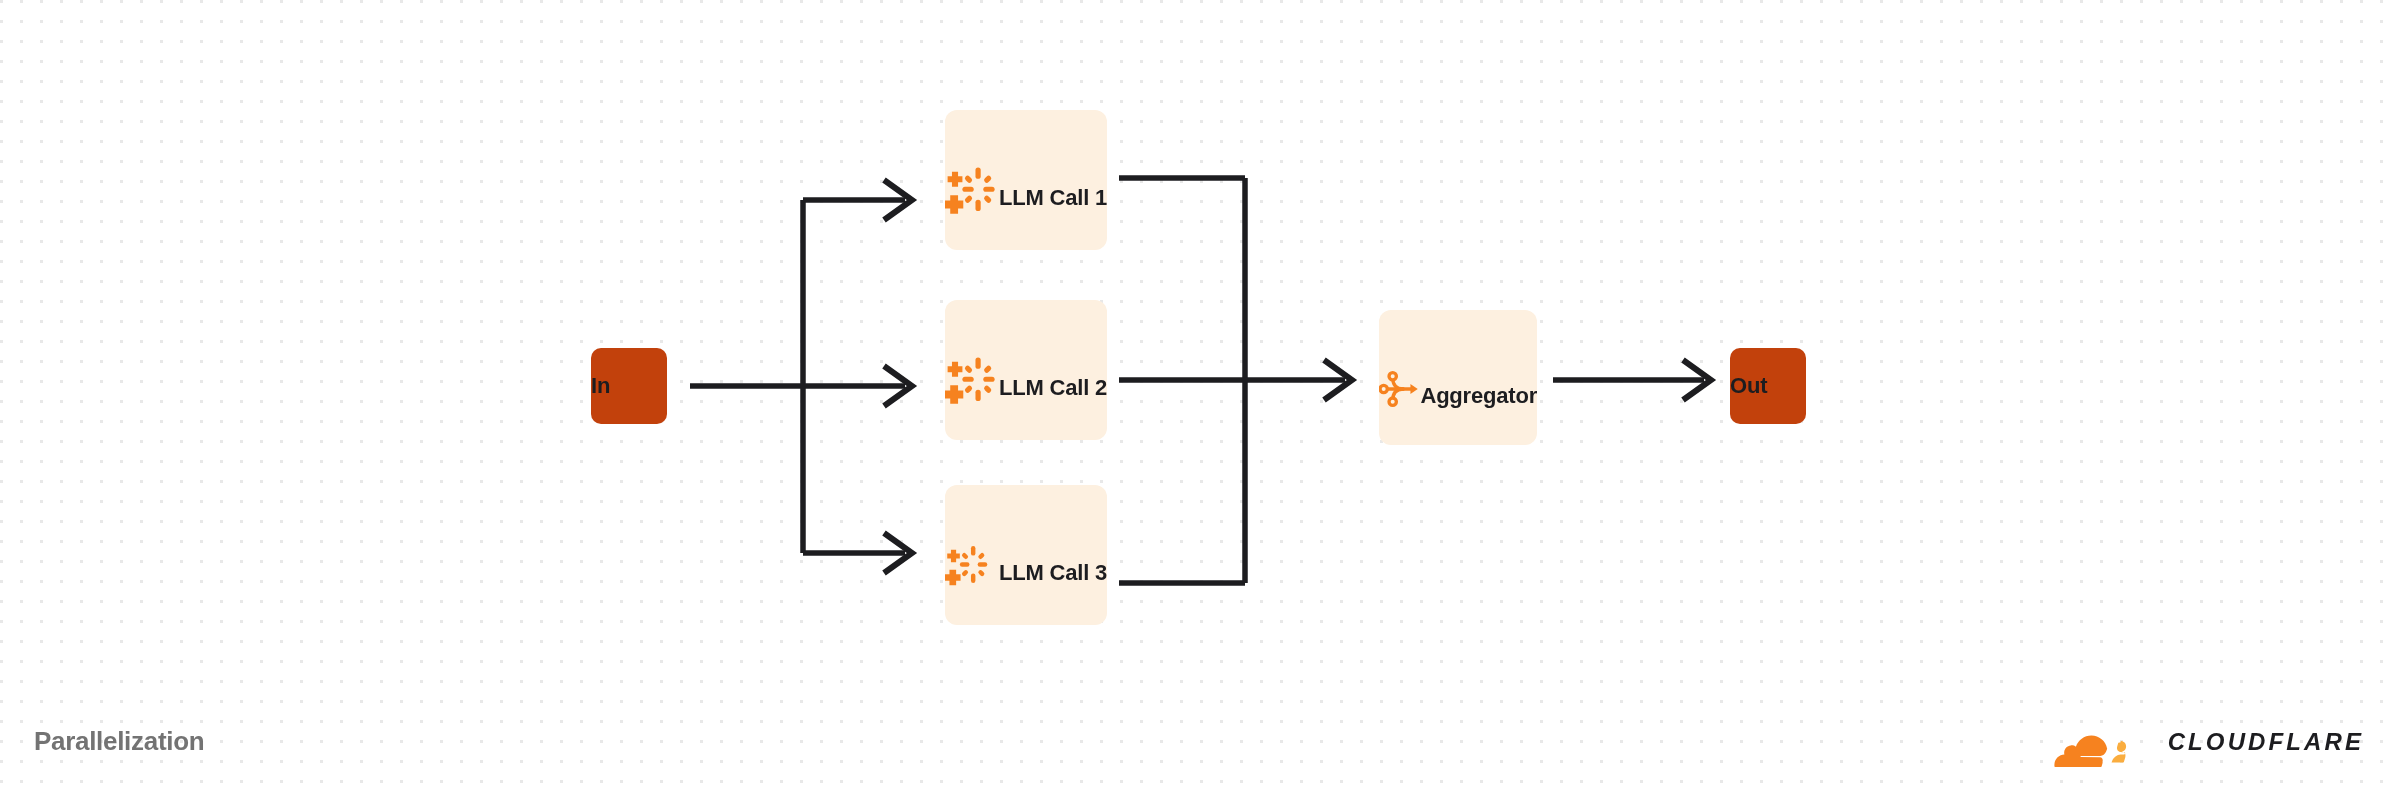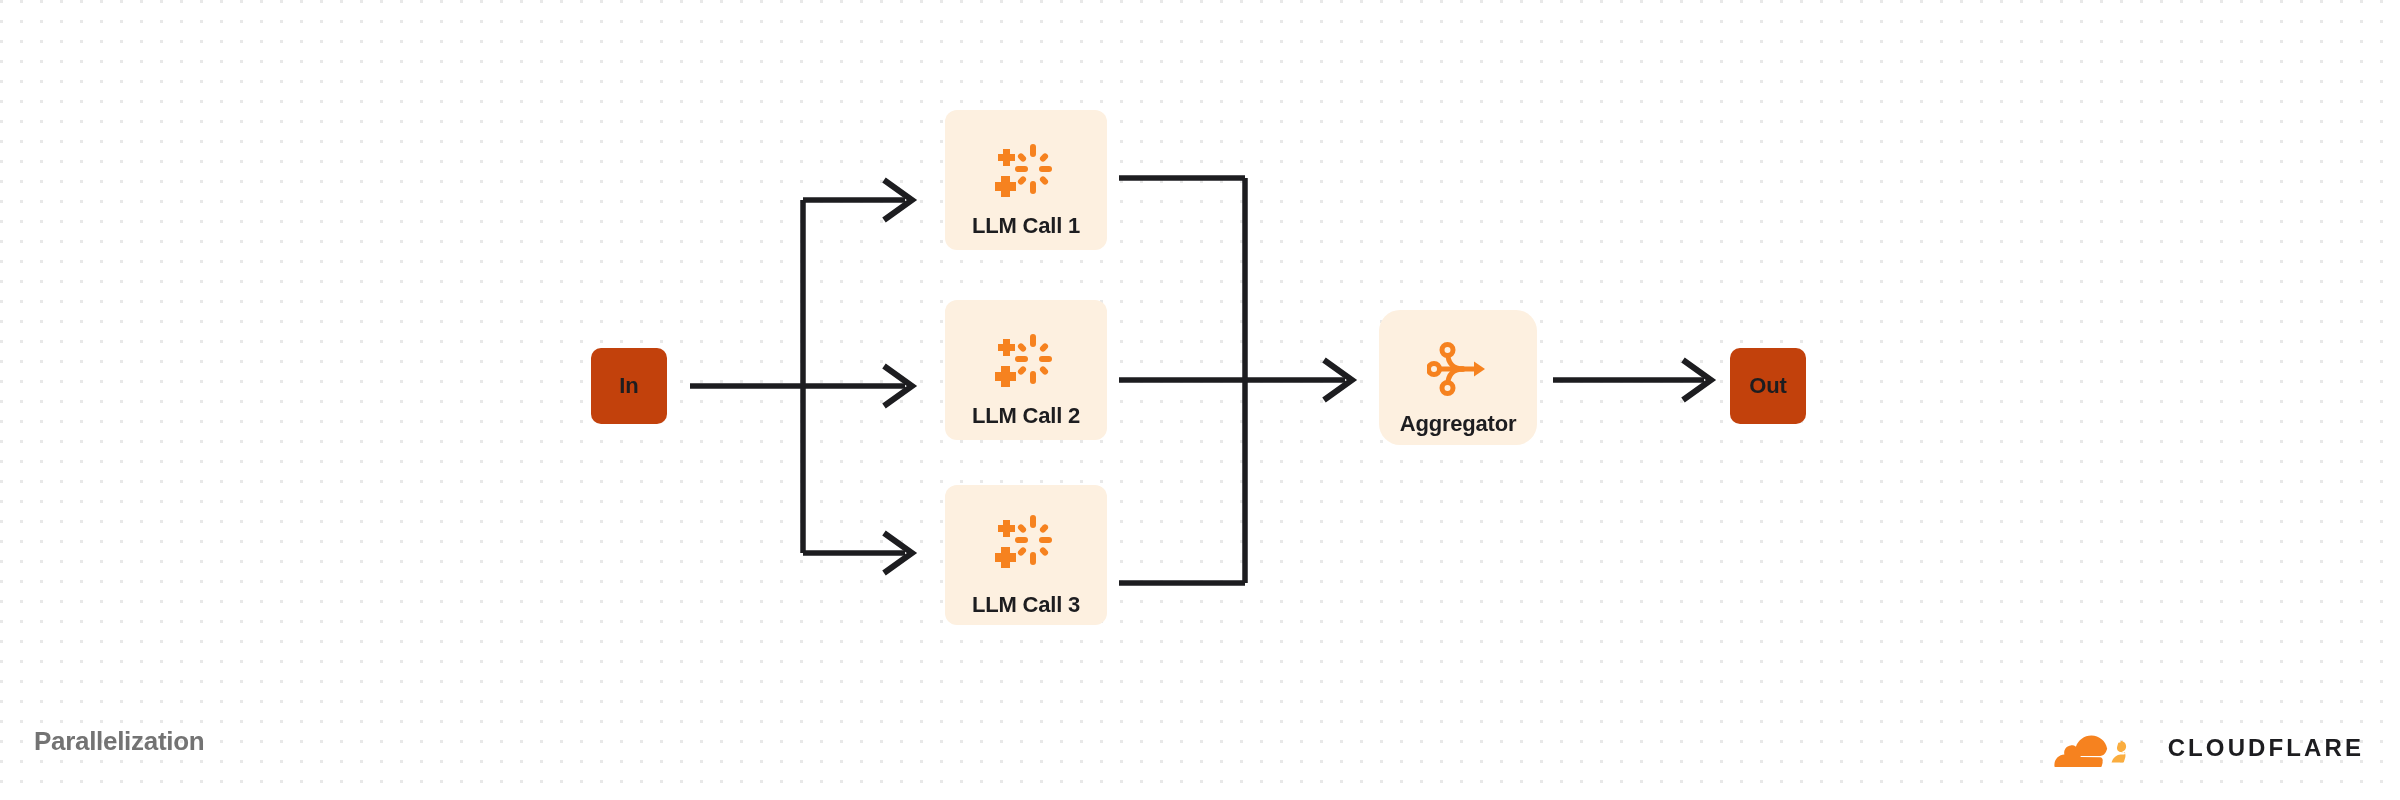--- a/index.html
+++ b/index.html
@@ -36,23 +36,22 @@
     top: 0;
     width: 2400px;
     height: 800px;
     pointer-events: none;
   }
 
   
   .node {
     position: absolute;
     display: flex;
-    flex-direction: column;
+    flex-direction: row;
     align-items: center;
-    justify-content: center;
     border-radius: 10px;
   }
 
   .node-io {
     width: 76px;
     height: 76px;
     background: #c2410c;
     border-radius: 10px;
   }
   .node-io .node-label {
@@ -86,40 +85,41 @@
 
   
   #node-in        { left: 591px;  top: 348px; }
   #node-llm-1     { left: 945px;  top: 110px; }
   #node-llm-2     { left: 945px;  top: 300px; }
   #node-llm-3     { left: 945px;  top: 485px; gap: 8px; }
   #node-aggregator{ left: 1379px; top: 310px; }
   #node-out       { left: 1730px; top: 348px; }
 
   
-  #node-aggregator { width: 158px; height: 135px; border-radius: 21px; }
+  #node-aggregator { width: 158px; height: 135px; }
 
   
   #diagram-title {
     position: absolute;
     left: 34px;
     top: 726px;
     font-size: 26px;
     font-weight: 700;
     color: #737373;
     letter-spacing: -0.3px;
   }
 
   #brand-logo {
     position: absolute;
     right: 36px;
     top: 728px;
     display: flex;
-    align-items: center;
+    align-items: flex-start;
     gap: 22px;
+    font-style: italic;
   }
   #brand-logo .brand-mark { display: block; }
   #brand-logo .brand-word {
     font-size: 24px;
     font-weight: 700;
     letter-spacing: 3.1px;
     color: #1d1d20;
   }
 </style>
 </head>

